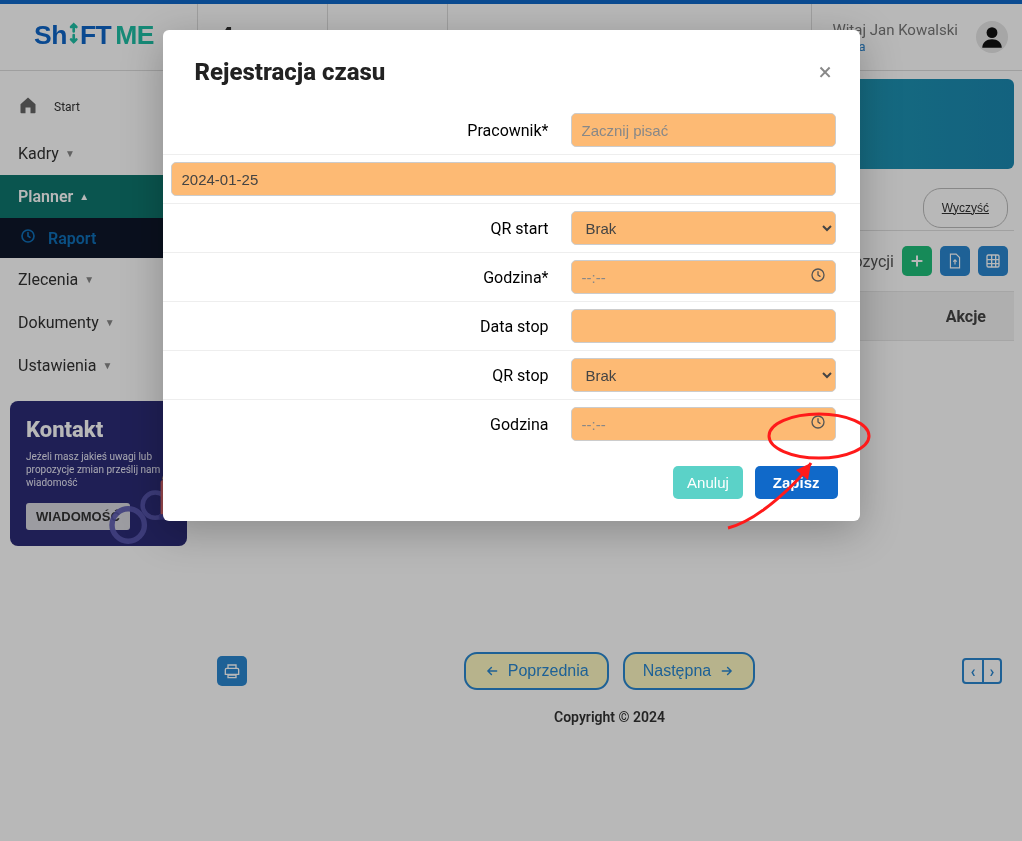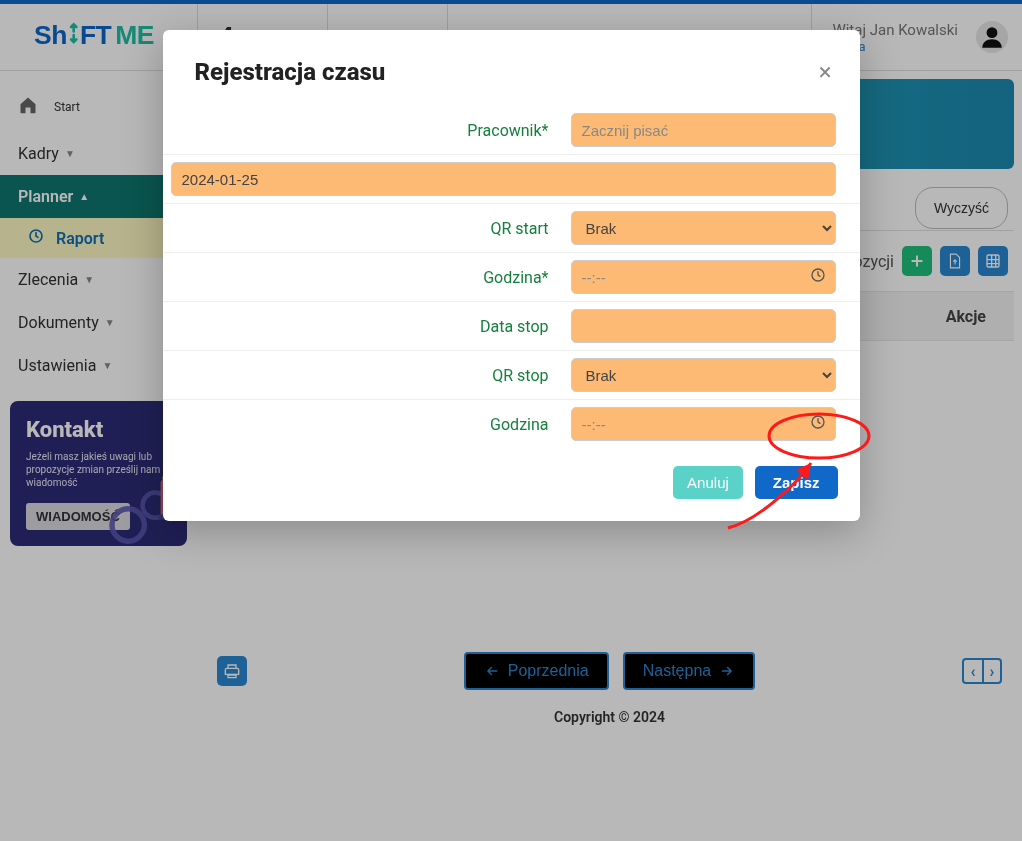--- a/index.html
+++ b/index.html
@@ -21,62 +21,62 @@
   .avatar { width:32px; height:32px; border-radius:50%; background:#e6e6e6; display:flex; align-items:center; justify-content:center; margin-left:18px;}
   .avatar svg { width:26px; height:26px; }
 
   
   .body { display:flex; height:calc(100% - 71px); }
   .sidebar { width:197px; padding:10px 0; display:flex; flex-direction:column; }
   .nav-item { display:flex; align-items:center; padding:12px 18px; color:#333; font-size:16px; cursor:pointer;}
   .nav-item .caret { margin-left:6px; font-size:10px; color:#888;}
   .nav-item.active { background:#0f766e; color:#fff; font-weight:600;}
   .nav-item.active .caret { color:#fff; }
-  .nav-sub { background:#fef9c3; color:#0f6fb8; font-weight:600; display:flex; align-items:center; padding:10px 28px; font-size:16px; cursor:pointer;}
+  .nav-sub { background:#0f172a; color:#0f6fb8; font-weight:600; display:flex; align-items:center; padding:10px 20px; font-size:16px; cursor:pointer;}
   .nav-sub .ico { width:18px; margin-right:10px; }
   .nav-home { display:flex; align-items:center; padding:14px 18px; color:#333; font-size:12px;}
   .nav-home .ico { width:22px; margin-right:14px; color:#666;}
 
   .contact-card { margin:14px 10px; background:#2c2b76; color:#fff; border-radius:8px; padding:16px; font-size:14px; position:relative; overflow:hidden;}
   .contact-card h3 { margin:0 0 8px 0; font-size:22px; font-weight:800;}
   .contact-card p { margin:0 0 14px 0; line-height:1.3; font-size:10px; color:#e8e8f5;}
   .contact-card button { background:#d9d9e0; color:#333; border:none; padding:6px 10px; font-weight:600; font-size:13px; border-radius:3px;}
   .contact-deco { position:absolute; right:-6px; bottom:-6px; opacity:0.9;}
 
   
   .content { flex:1; padding:0 8px 0 8px; overflow:hidden;}
   .banner { height:90px; border-radius:6px; background:linear-gradient(90deg,#2ec7b9,#1b88b1); margin:8px 0 16px 0;}
   .filterbar { height:46px; border-bottom:1px solid #e0e0e0; display:flex; align-items:center; justify-content:flex-end; padding:0 6px;}
-  .btn-outline { border:1px solid #bbb; border-radius:18px; padding:12px 18px; background:#fff; color:#333; font-size:14px;}
+  .btn-outline { border:1px solid #bbb; border-radius:18px; padding:12px 18px; background:#fff; color:#333; text-decoration:underline; font-size:12px;}
   .toolbar-row { height:60px; display:flex; align-items:center; justify-content:flex-end; gap:8px; padding:0 6px; color:#555; font-size:16px;}
   .icon-btn { width:30px; height:30px; border-radius:5px; display:flex; align-items:center; justify-content:center; color:#fff;}
   .icon-btn.green { background:#1fbf7a; }
   .icon-btn.blue { background:#2a87d0; }
   .icon-btn.blue2 { background:#2a87d0; }
   .table-head { height:50px; display:flex; align-items:center; justify-content:flex-end; padding:0 28px; background:#f3f3f3; border-top:1px solid #e6e6e6; border-bottom:1px solid #e6e6e6; font-weight:700; color:#444;}
   .table-body { height:300px; background:#fff;}
   .pager { height:60px; display:flex; align-items:center; justify-content:center; position:relative; padding:0 12px;}
   .pager .print { position:absolute; left:12px; width:30px; height:30px; background:#2a87d0; color:#fff; border-radius:5px; display:flex; align-items:center; justify-content:center;}
   .pager .nav-btns { display:flex; gap:14px;}
-  .pg-btn { border:2px solid #2a87d0; color:#2a87d0; background:#000000; padding:8px 18px; border-radius:4px; font-size:16px; display:flex; align-items:center; gap:8px;}
+  .pg-btn { border:2px solid #2a87d0; color:#2a87d0; background:#fef9c3; padding:8px 18px; border-radius:13px; font-size:16px; display:flex; align-items:center; gap:8px;}
   .mini-pg { position:absolute; right:12px; display:flex; border:2px solid #2a87d0; border-radius:4px; overflow:hidden;}
   .mini-pg span { width:18px; height:22px; display:flex; align-items:center; justify-content:center; color:#2a87d0; font-weight:700;}
   .mini-pg span + span { border-left:2px solid #2a87d0;}
   .copyright { text-align:center; font-size:14px; font-weight:600; color:#333; padding:8px 0;}
 
   
   .backdrop { position:absolute; inset:0; background:rgba(0,0,0,0.28); display:flex; align-items:flex-start; justify-content:center; padding-top:30px;}
   .modal { width:697px; background:#fff; border-radius:6px; box-shadow:0 10px 40px rgba(0,0,0,0.25); }
   .modal-head { display:flex; align-items:center; justify-content:space-between; padding:20px 24px 8px 24px;}
   .modal-head h2 { margin:8px; font-size:24px; font-weight:800; color:#222;}
   .modal-close { color:#888; font-size:24px; cursor:pointer; line-height:1; padding:4px;}
   .modal-body { padding:4px 0 0 0;}
   .form-row { display:flex; align-items:center; border-top:1px solid #eee; padding:7px 24px 7px 8px;}
   .form-row:first-child { border-top:none;}
-  .form-label { width:400px; text-align:right; padding-right:22px; font-size:16px; color:#15803d;}
+  .form-label { width:400px; text-align:right; padding-right:22px; font-size:16px; color:#000000;}
   .form-field { flex:1; }
   .form-field input, .form-field select, .time-input { width:100%; height:34px; border:1px solid #ccc; border-radius:5px; padding:0 10px; font-size:15px; color:#444; background:#fdba74;}
   .form-field input::placeholder { color:#888;}
   .time-wrap { position:relative;}
   .time-wrap .clock { position:absolute; right:10px; top:50%; transform:translateY(-50%); color:#555;}
   .modal-foot { display:flex; justify-content:flex-end; gap:12px; padding:18px 22px 22px 22px;}
   .btn-cancel { background:#5bd2c8; color:#fff; border:none; padding:8px 14px; border-radius:5px; font-size:15px;}
   .btn-save { background:#1069c9; color:#fff; border:none; padding:8px 18px; border-radius:5px; font-size:15px; font-weight:600;}
 
   

